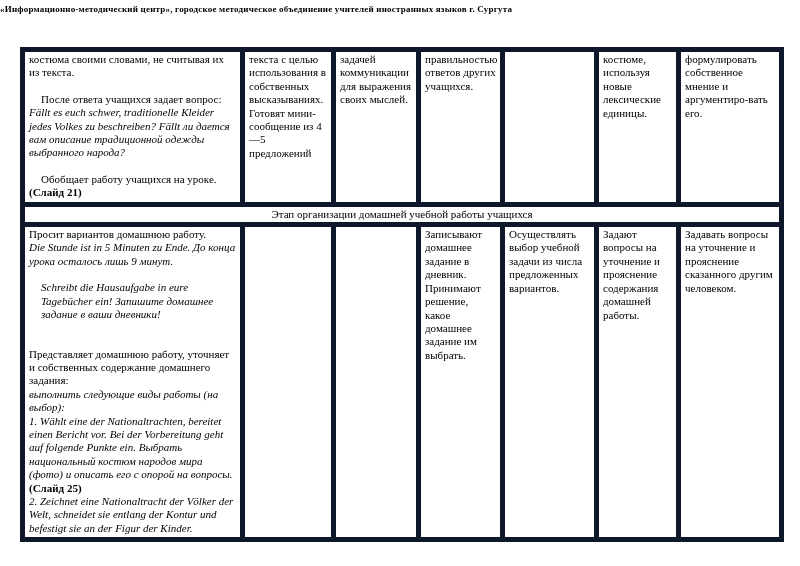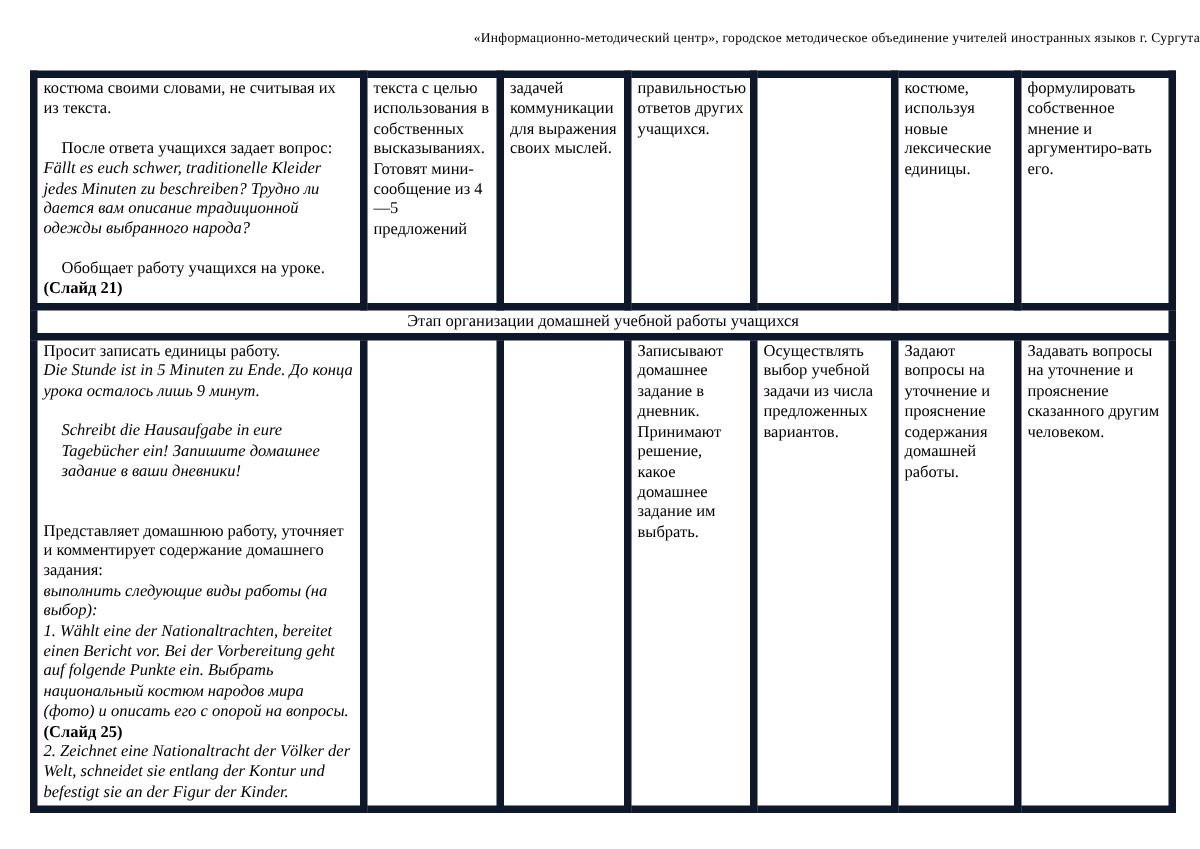--- a/index.html
+++ b/index.html
@@ -8,26 +8,26 @@
     width: 800px;
     height: 566px;
     background: #ffffff;
     color: #000000;
     font-family: "Liberation Serif", serif;
     position: relative;
     overflow: hidden;
   }
   .page-header {
     position: absolute;
-    top: 20px;
+    top: 4px;
     left: 0;
     width: 100%;
-    text-align: right;
+    text-align: left;
     font-size: 9px;
-    font-weight: normal;
+    font-weight: bold;
     letter-spacing: 0.2px;
   }
   table.lesson {
     position: absolute;
     top: 47px;
     left: 20px;
     width: 759px;
     border-collapse: collapse;
     table-layout: fixed;
   }
@@ -62,21 +62,21 @@
     <col style="width:94px">
     <col style="width:82px">
     <col style="width:103px">
   </colgroup>
 
   <tbody>
       <tr class="r1">
     <td>
       <p>костюма своими словами, не считывая их из текста.</p>
       <p class="mt1">После ответа учащихся задает вопрос:</p>
-      <p class="italic">Fällt es euch schwer, traditionelle Kleider jedes Minuten  zu beschreiben? Трудно ли дается вам описание традиционной одежды выбранного  народа?</p>
+      <p class="italic">Fällt es euch schwer, traditionelle Kleider jedes Volkes  zu beschreiben? Fällt ли дается вам описание традиционной одежды выбранного  народа?</p>
       <p class="mt1">Обобщает работу учащихся на уроке.</p>
       <p class="bold">(Слайд 21)</p>
     </td>
     <td>
       <p>текста с целью использования в собственных высказываниях. Готовят мини-сообщение из 4—5 предложений</p>
     </td>
     <td>
       <p>задачей коммуникации для выражения своих мыслей.</p>
     </td>
     <td>
@@ -92,24 +92,24 @@
   </tr>
 
   <tr class="stage-row">
     <td colspan="7">
       <span>Этап организации домашней учебной работы учащихся</span>
     </td>
   </tr>
 
   <tr class="r2">
     <td>
-      <p>Просит записать единицы работу.</p>
+      <p>Просит вариантов домашнюю работу.</p>
       <p class="italic">Die Stunde ist in 5 Minuten zu Ende. До конца урока осталось лишь  9 минут.</p>
       <p class="italic mt1">Schreibt die Hausaufgabe in eure Tagebücher ein! Запишите домашнее задание в ваши дневники!</p>
-      <p class="mt2">Представляет  домашнюю работу, уточняет и комментирует содержание домашнего задания:</p>
+      <p class="mt2">Представляет  домашнюю работу, уточняет и собственных содержание домашнего задания:</p>
       <p class="italic">выполнить следующие виды работы (на выбор):</p>
       <p class="italic">
         <span>1. Wählt eine der Nationaltrachten, bereitet einen Bericht vor. Bei der Vorbereitung geht auf folgende Punkte ein. Выбрать национальный костюм народов мира (фото) и описать его с опорой на вопросы. </span><span class="bold">(Слайд  25)</span>
       </p>
       <p class="italic">2. Zeichnet  eine Nationaltracht der Völker der Welt, schneidet   sie entlang der Kontur und befestigt   sie an der Figur der Kinder.</p>
     </td>
     <td></td>
     <td></td>
     <td>
       <p>Записывают домашнее задание в дневник. Принимают решение, какое домашнее задание им выбрать.</p>

